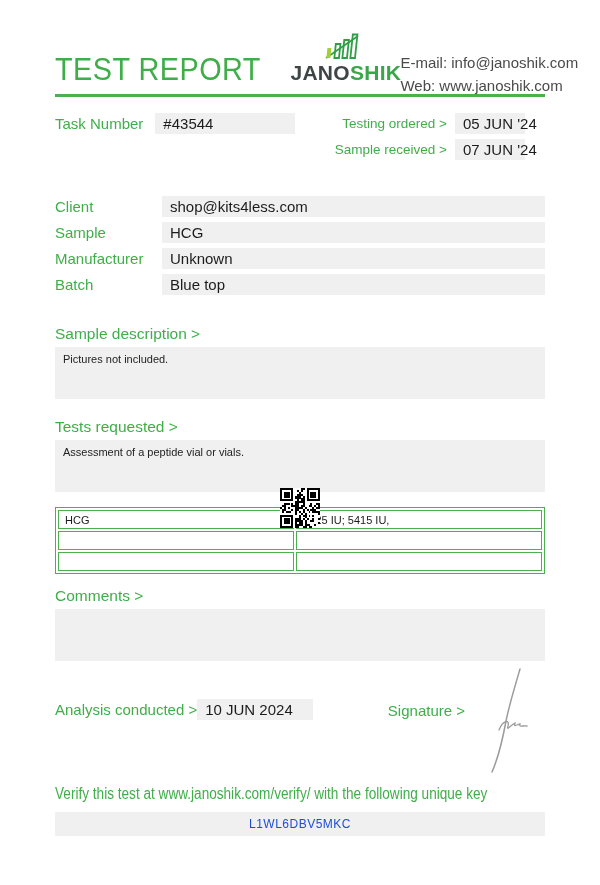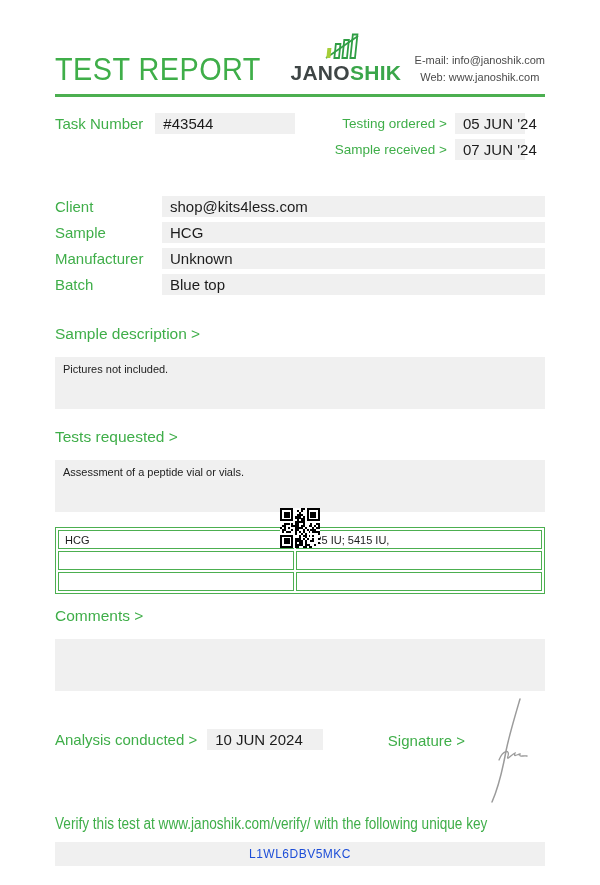--- a/index.html
+++ b/index.html
@@ -20,21 +20,21 @@
   .header{display:flex;margin-top:33px;height:52px;}
   .title{
     color:var(--green);font-size:31px;font-weight:400;letter-spacing:.5px;
     margin-top:19px;white-space:nowrap;display:inline-block;
     transform:scaleX(.93);transform-origin:left center;
   }
   .logo{margin-left:14px;text-align:center;width:110px;}
   .logo-icon{display:block;margin:0 auto;}
   .logo-text{font-size:21px;font-weight:700;letter-spacing:.3px;color:#3e4545;line-height:1;margin-top:1px;white-space:nowrap;}
   .logo-text .shik{color:#3aa64a;}
-  .contact{margin-left:auto;text-align:center;font-size:11px;color:#4a4a4a;line-height:1.5;margin-top:19px;white-space:nowrap;}
+  .contact{margin-left:auto;text-align:left;font-size:15px;color:#4a4a4a;line-height:1.5;margin-top:19px;white-space:nowrap;}
   .rule{height:3px;background:var(--border-green);margin-top:9px;}
 
   
   .task-row{display:flex;justify-content:space-between;margin-top:16px;}
   .green-label{color:var(--green);font-size:15px;white-space:nowrap;}
   .task-left{display:flex;align-items:flex-start;}
   .task-left .green-label{margin-right:12px;padding-top:2px;}
   .value-box{background:var(--box-gray);color:var(--dark);font-size:15px;padding:2px 8px 3px;height:21px;}
   .task-num{width:140px;}
   .task-right{display:grid;grid-template-columns:auto 90px;column-gap:8px;row-gap:5px;align-items:start;}
@@ -43,33 +43,33 @@
 
   
   .details{margin-top:36px;}
   .detail-row{display:flex;margin-bottom:5px;}
   .detail-label{width:107px;flex:none;color:var(--green);font-size:15px;padding-top:2px;}
   .detail-value{flex:1;background:var(--box-gray);font-size:15px;padding:2px 8px 3px;height:21px;}
 
   
   .section-label{color:var(--green);font-size:15.5px;height:18px;white-space:nowrap;}
   .ml30{margin-top:30px;} .ml19{margin-top:19px;} .ml13{margin-top:13px;}
-  .gray-box{background:var(--box-gray);margin-top:14px;height:52px;font-size:11px;color:#222;padding:6px 8px;}
+  .gray-box{background:var(--box-gray);margin-top:4px;height:52px;font-size:11px;color:#222;padding:6px 8px;}
 
   
   .results-section{position:relative;margin-top:15px;}
   .qr{position:absolute;left:225px;top:-19px;width:40px;height:40px;line-height:0;}
   .results-table{width:100%;border-collapse:separate;border-spacing:2px;border:1px solid var(--border-green);margin-top:8px;}
   .results-table td{border:1px solid var(--border-green);height:19px;font-size:11px;padding:0 6px;background:#fff;}
   .col-name{width:49%;} .col-val{width:51%;}
 
   
   .footer{display:flex;margin-top:38px;}
   .analysis{display:flex;}
-  .analysis .green-label{margin-right:10px;padding-top:2px;}
+  .analysis .green-label{padding-top:2px;}
   .analysis-box{width:116px;white-space:nowrap;}
   .sig-block{margin-left:auto;display:flex;padding-right:8px;}
   .sig-block .green-label{padding-top:3px;margin-right:14px;text-align:right;}
   .sig-svg{margin-top:-33px;}
 
   
   .verify{
     margin-top:11px;color:var(--green);font-size:16px;white-space:nowrap;
     display:inline-block;transform:scaleX(.85);transform-origin:left center;
   }

